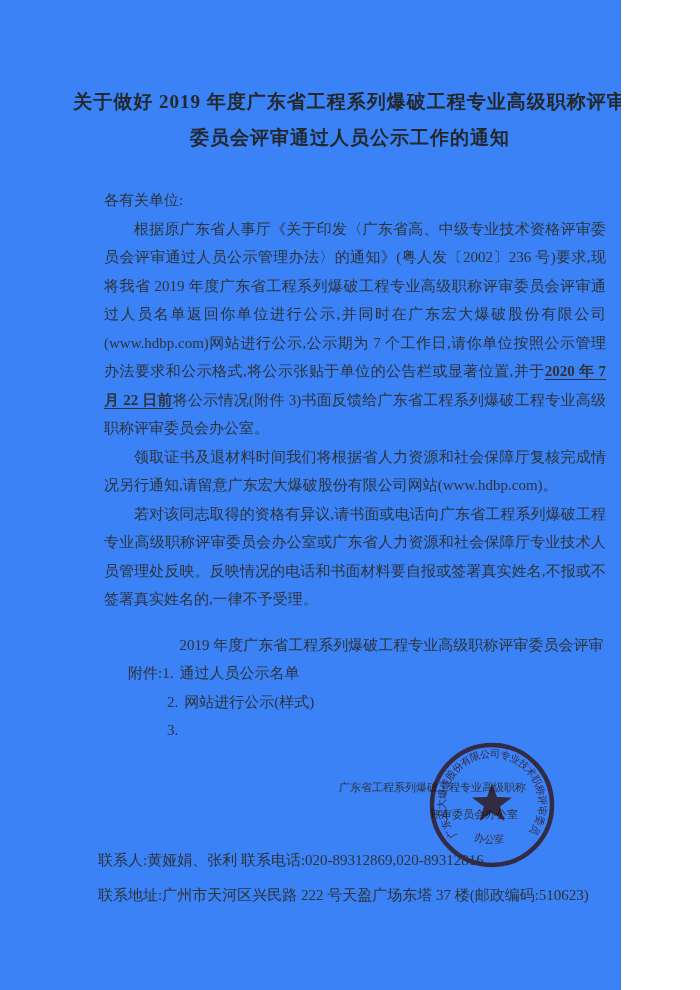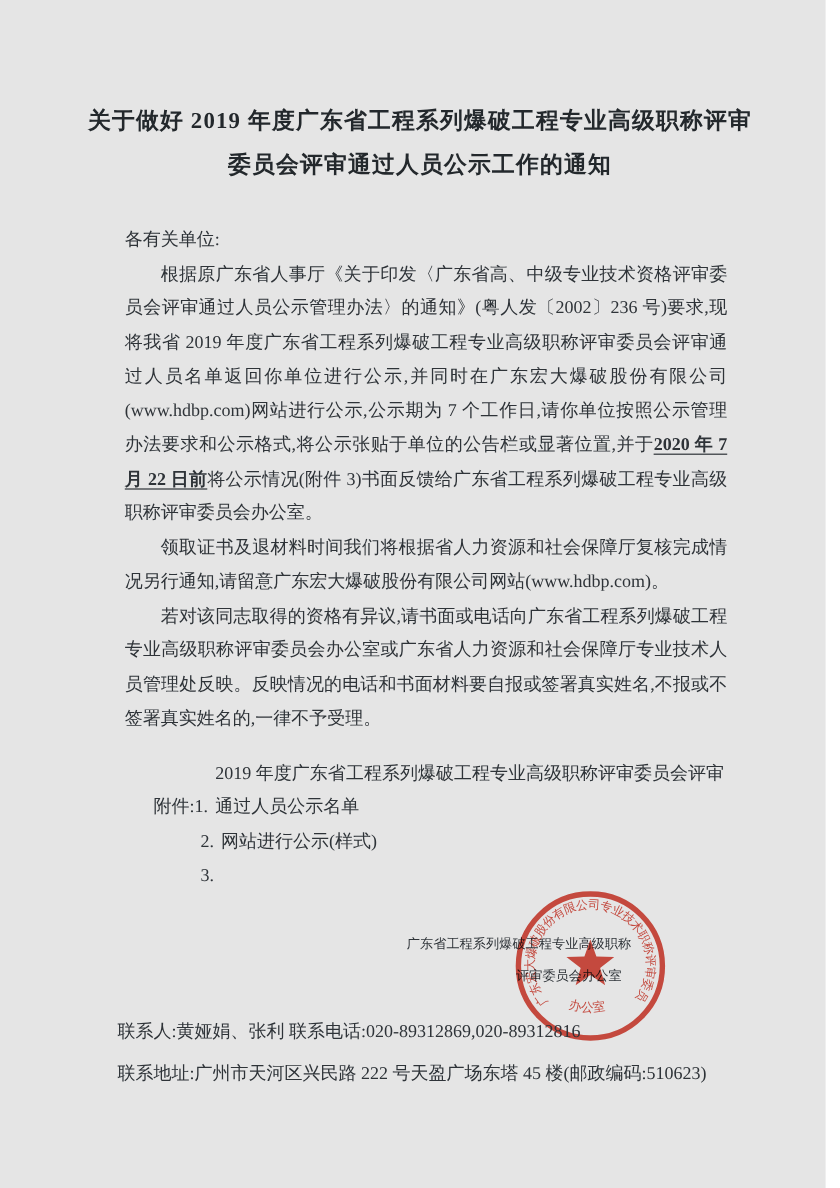--- a/index.html
+++ b/index.html
@@ -1,19 +1,19 @@
 <!DOCTYPE html>
 <html><head>
 <meta charset="utf-8">
 <style>
   html,body{margin:0;padding:0;background:#ffffff;}
   .page{
     position:relative;
-    width:688px;height:990px;
-    background:#e5e5e5;
+    width:621px;height:990px;
+    background:#3b82f6;
     font-family:"Liberation Serif","DejaVu Serif",serif;
     color:#2e3338;
     overflow:hidden;
   }
   .doc-title{
     position:absolute;top:84px;left:50px;width:600px;
     text-align:center;font-weight:700;font-size:19px;line-height:36px;
     letter-spacing:1px;color:#23282c;
   }
   .doc-body{
@@ -96,16 +96,16 @@
     <text font-size="10" letter-spacing="-0.4" font-family="Liberation Serif, DejaVu Serif, serif" fill="#d5392b">
       <textPath href="#seal-arc" startOffset="0">广东宏大爆破股份有限公司专业技术职称评审委员会</textPath>
     </text>
     <text font-size="10.5" font-family="Liberation Serif, DejaVu Serif, serif" fill="#d5392b">
       <textPath href="#seal-bottom-arc" startOffset="6">办公室</textPath>
     </text>
   </svg>
 
   <div class="contacts">
     <div class="line1">联系人:黄娅娟、张利  联系电话:020-89312869,020-89312816</div>
-    <div class="line2">联系地址:广州市天河区兴民路 222 号天盈广场东塔 45 楼(邮政编码:510623)</div>
+    <div class="line2">联系地址:广州市天河区兴民路 222 号天盈广场东塔 37 楼(邮政编码:510623)</div>
   </div>
 
 </div>
 
 </body></html>

